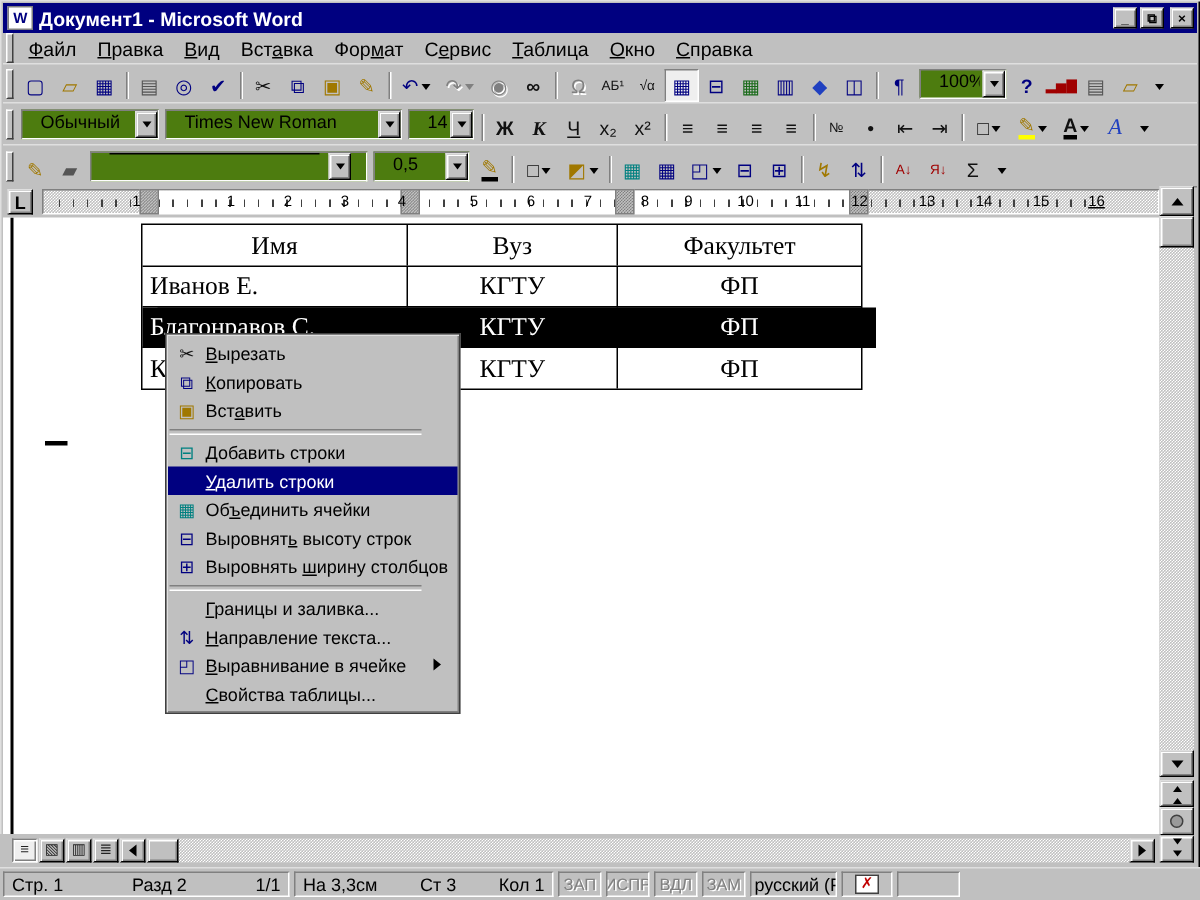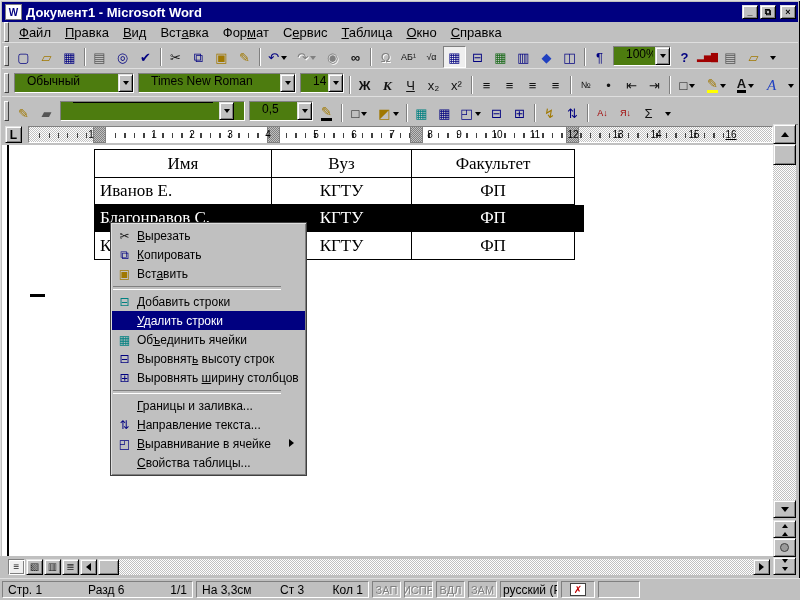--- a/index.html
+++ b/index.html
@@ -331,21 +331,21 @@
       </span>
 
       <span class="tbtn more dd">
         <span class="glyph"></span>
       </span>
     </span>
 </div>
 
 <div id="tb2" class="toolbar abs">
   <span class="grip"></span>
-  <span class="combo" style="width:120px">
+  <span class="combo" style="width:92px">
     <span class="val">Обычный</span>
     <span class="cbtn raised">
         <span class="dd-arrow"></span>
       </span>
   </span>
   <span class="combo" style="width:158px">
     <span class="val">Times New Roman</span>
     <span class="cbtn raised">
         <span class="dd-arrow"></span>
       </span>
@@ -760,21 +760,21 @@
     </div>
   <div id="hs-thumb" class="abs raised"></div>
   <div id="hs-right" class="abs raised sbtn">
       <span class="arrow a-right"></span>
     </div>
 </div>
 
 <div id="status" class="abs">
   <span id="sp-pos1" class="spanel">
     <span>Стр. 1</span>
-    <span>Разд 6</span>
+    <span>Разд 2</span>
     <span>1/1</span>
   </span>
   <span id="sp-pos2" class="spanel">
     <span>На 3,3см</span>
     <span>Ст 3</span>
     <span>Кол 1</span>
   </span>
   <span style="display:flex">
 
       <span class="spanel ind">

